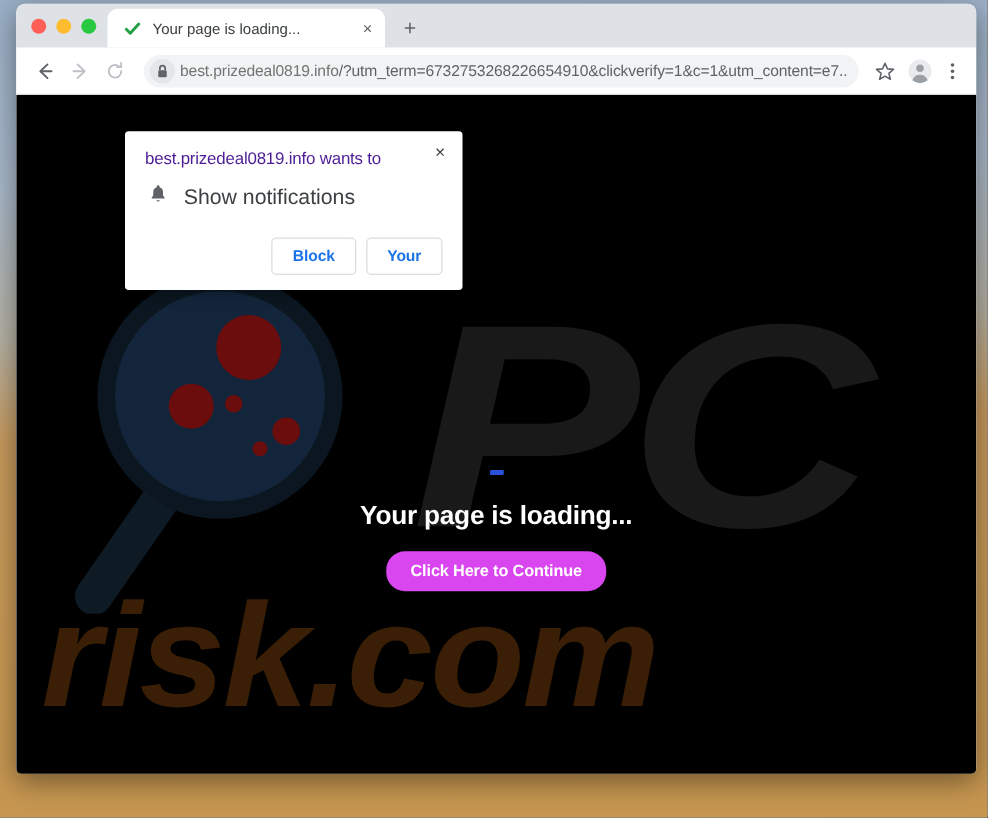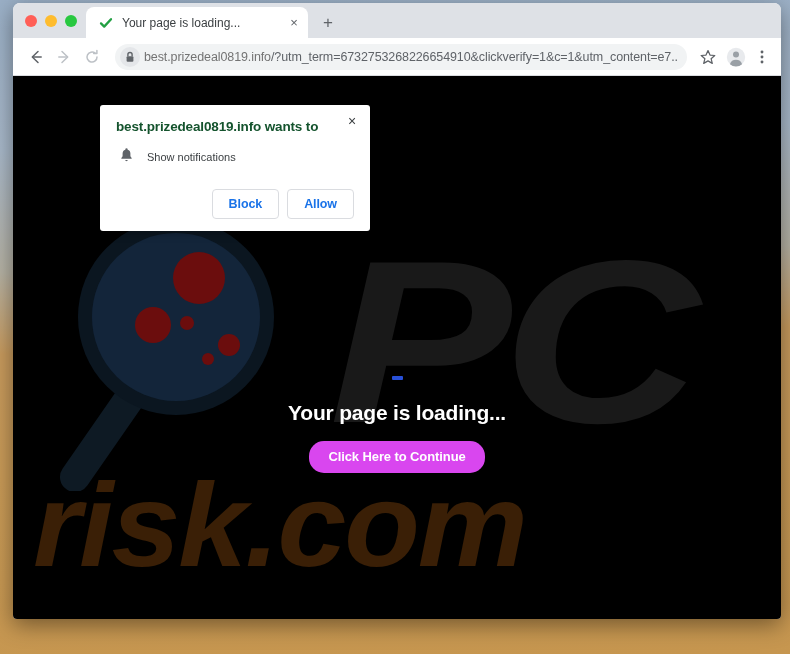--- a/index.html
+++ b/index.html
@@ -243,35 +243,34 @@
     position: absolute;
     top: 8px; right: 10px;
     width: 16px; height: 16px;
     display: flex; align-items: center; justify-content: center;
     color: #3c4043;
     font-size: 14px;
     line-height: 1;
   }
   #dialog-title {
     font-size: 13.5px;
-    color: #14532d;
+    color: #4c1d95;
     padding-right: 22px;
     margin-bottom: 13px;
     letter-spacing: -0.15px;
-    font-weight: bold;
   }
   #dialog-permission-row {
     display: flex;
     align-items: center;
     gap: 13px;
     padding-left: 3px;
     margin-bottom: 22px;
   }
   #dialog-permission-label {
-    font-size: 11px;
+    font-size: 17px;
     color: #3c4043;
   }
   #dialog-actions {
     display: flex;
     justify-content: flex-end;
     gap: 8px;
   }
   .dialog-button {
     background: #fff;
     border: 1px solid #dadce0;
@@ -405,19 +404,19 @@
                        l1.25 1.9 v0.75 H2.35 v-0.75 l1.25 -1.9 v-2.7 a3.9 3.9 0 0 1 2.75 -3.72
                        v-0.45 A1.15 1.15 0 0 1 7.5 1.2 Z" fill="#5f6368"></path>
               <path d="M6.1 13.1 a1.45 1.45 0 0 0 2.8 0 Z" fill="#5f6368"></path>
             </svg>
           </span>
           <span id="dialog-permission-label">Show notifications</span>
         </div>
 
         <div id="dialog-actions">
           <button class="dialog-button">Block</button>
-          <button class="dialog-button">Allow</button>
+          <button class="dialog-button">Your</button>
         </div>
       </div>
 
     </div>
   </div>
 </div>
 
 </body></html>

